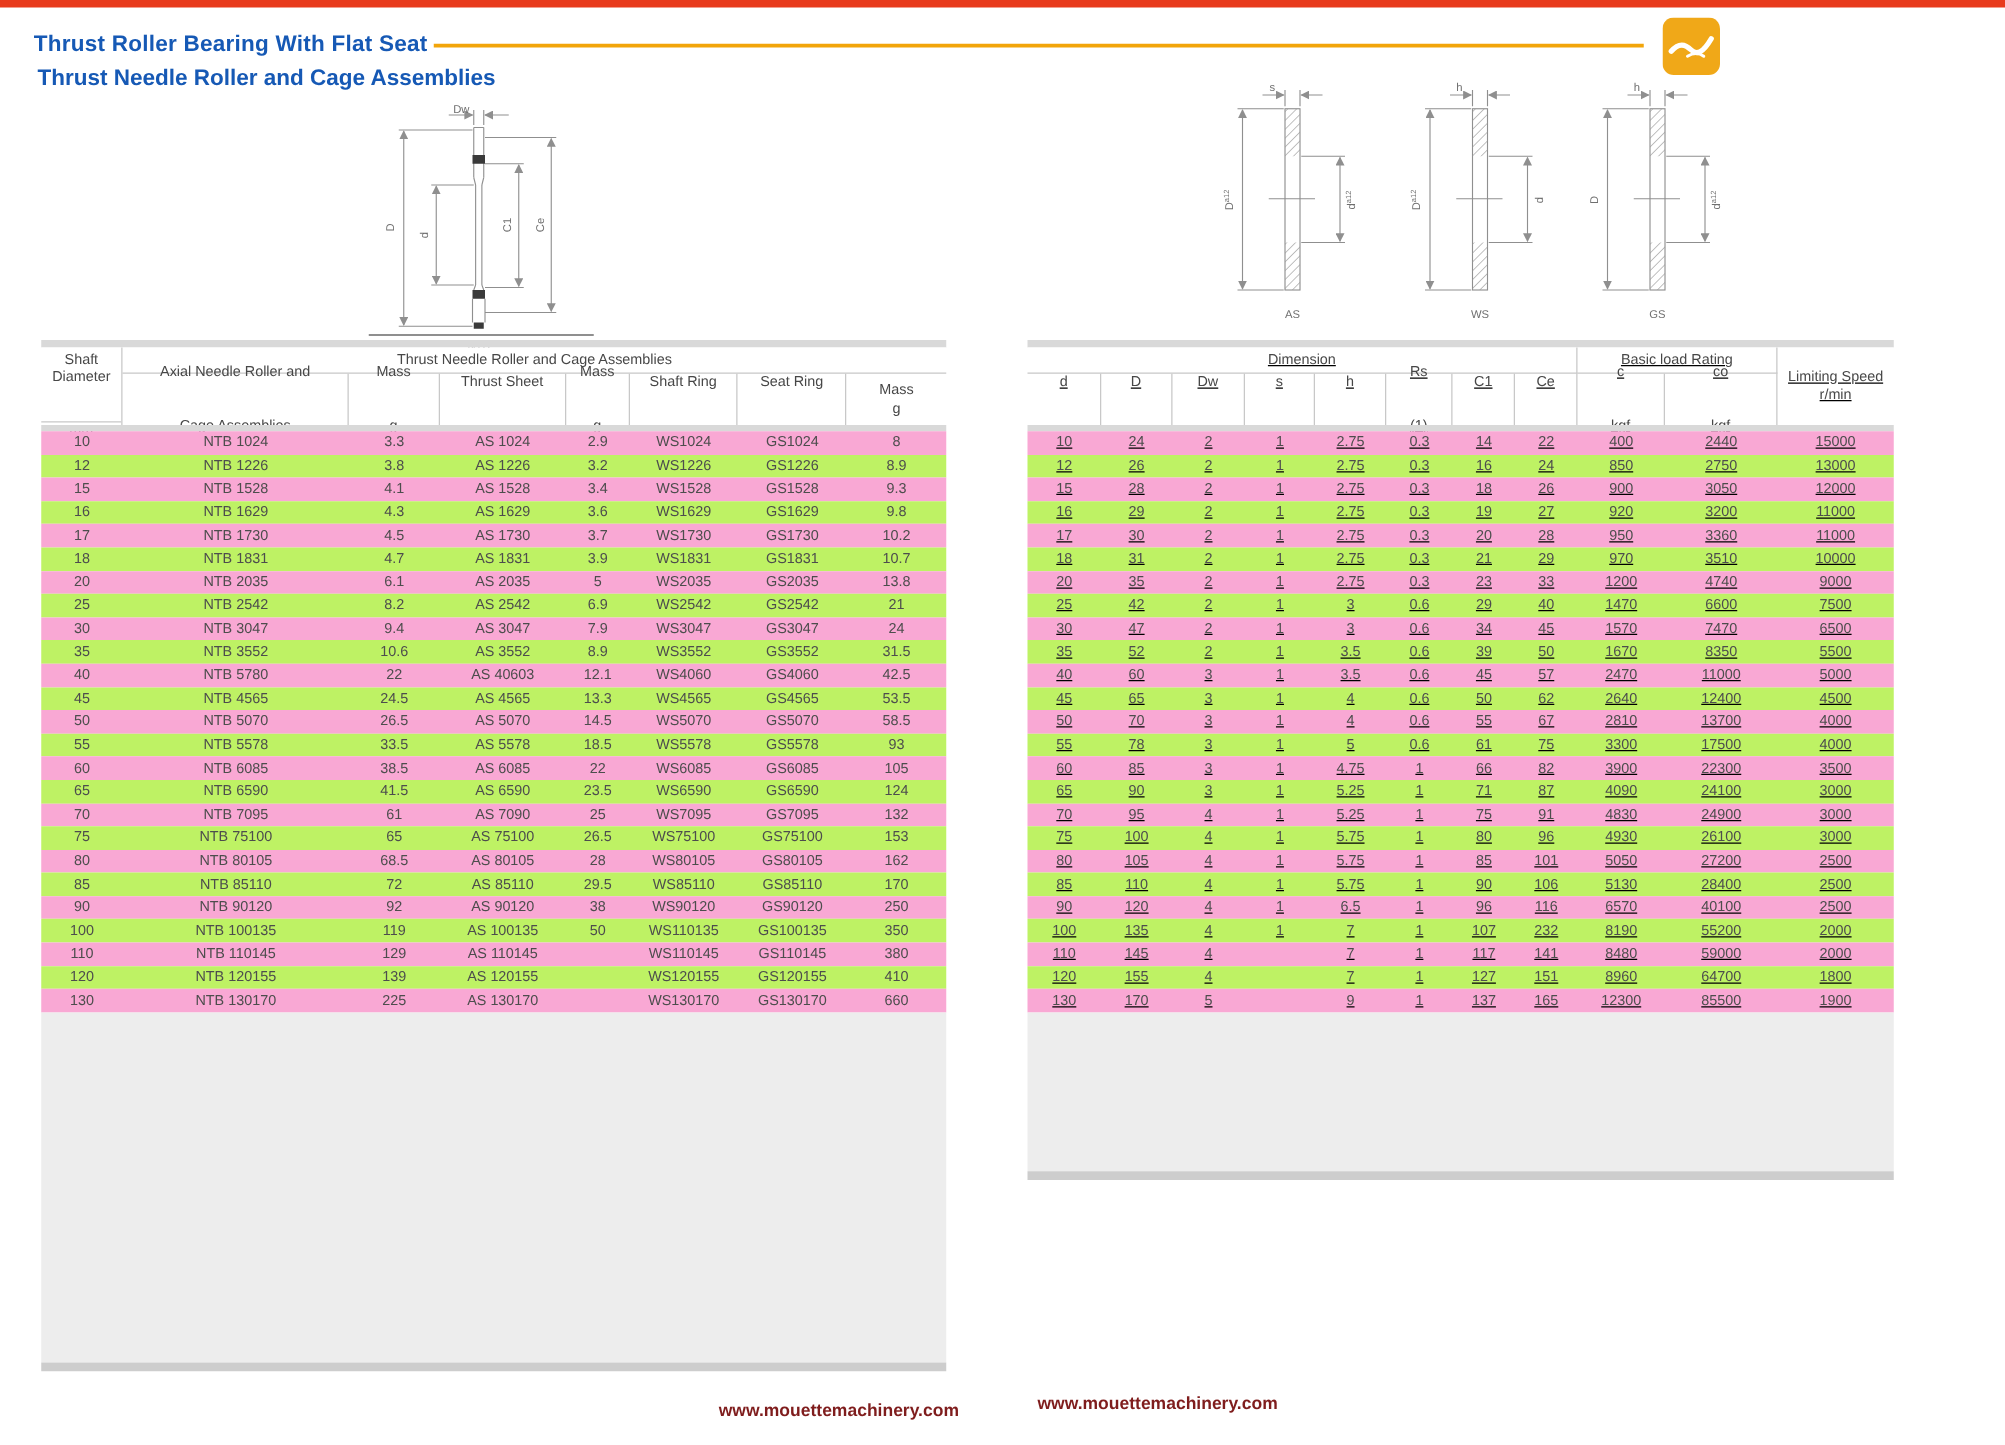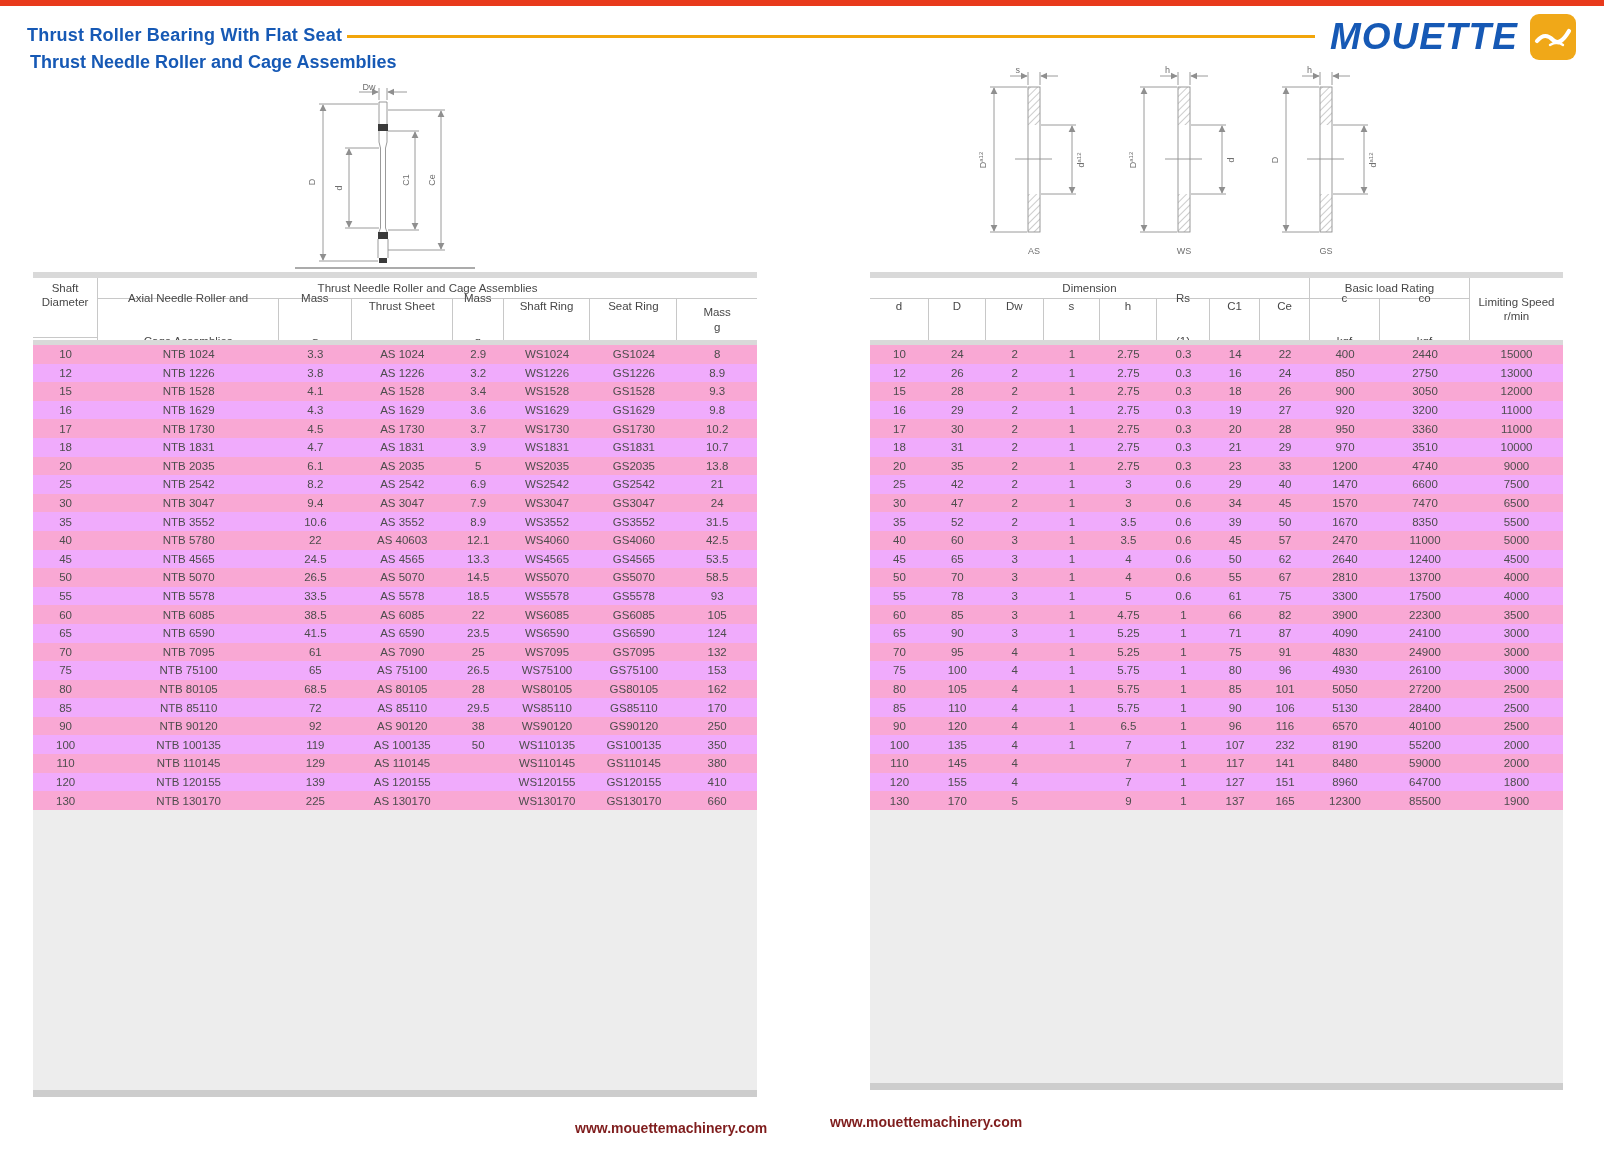--- a/index.html
+++ b/index.html
@@ -11,21 +11,21 @@
   .page-title{position:absolute;left:27px;top:25px;font-size:18px;font-weight:bold;color:#1659b5;letter-spacing:.2px;}
   .orange-line{position:absolute;left:347px;top:35px;width:968px;height:3px;background:#f2a50a;}
   .page-subtitle{position:absolute;left:30px;top:52px;font-size:18px;font-weight:bold;color:#1659b5;}
   .brand{position:absolute;left:1330px;top:14px;display:flex;align-items:center;gap:12px;}
   .brand-text{font-size:37px;font-weight:bold;font-style:italic;color:#1659b5;letter-spacing:1px;}
   .diag{position:absolute;}
   .diag text{font-family:"Liberation Sans", sans-serif;}
 
   .tablewrap{position:absolute;display:flex;flex-direction:column;}
   .leftwrap{left:33px;top:272px;width:724px;height:825px;}
-  .rightwrap{left:870px;top:272px;width:693px;height:818px;}
+  .rightwrap{left:822px;top:272px;width:693px;height:672px;text-decoration:underline;}
   .bar-top{height:6px;background:#d9d9d9;flex:0 0 auto;}
   .bar-mid{height:5px;background:#d9d9d9;flex:0 0 auto;}
   .bar-bottom{height:7px;background:#cdcdcd;flex:0 0 auto;}
   .filler{flex:1 1 auto;background:#ededed;}
 
   .thead{display:grid;background:#ffffff;flex:0 0 auto;color:#474747;}
   .lgrid{grid-template-columns:9% 25% 10% 14% 7% 12% 12% 11%;grid-template-rows:21px 41px;}
   .rgrid{grid-template-columns:8.5% 8.2% 8.4% 8.1% 8.2% 7.7% 7.2% 7.2% 10.1% 13% 13.4%;grid-template-rows:21px 41px;}
   .hc{display:flex;flex-direction:column;align-items:center;justify-content:center;text-align:center;
       font-size:11.5px;line-height:1.22;}
@@ -38,38 +38,37 @@
   .grp-l{grid-column:2/9;grid-row:1;}
   .g-dim{grid-column:1/9;grid-row:1;}
   .g-load{grid-column:9/11;grid-row:1;}
   .g-lim{grid-column:11;grid-row:1/3;}
   .row2{grid-row:2;}
 
   .tbody{flex:0 0 auto;}
   .trow{display:grid;height:18.6px;align-items:center;background:#f9a8d4;}
   .leftwrap .trow{grid-template-columns:9% 25% 10% 14% 7% 12% 12% 11%;}
   .rightwrap .trow{grid-template-columns:8.5% 8.2% 8.4% 8.1% 8.2% 7.7% 7.2% 7.2% 10.1% 13% 13.4%;}
-  .trow.alt{background:#f0abfc;}
+  .trow.alt{background:#bef264;}
   .tcell{text-align:center;font-size:11.5px;color:#4d4d4d;white-space:nowrap;overflow:hidden;}
 
   .footer-link{position:absolute;font-size:14px;font-weight:bold;color:#7f1d1d;text-decoration:none;}
   .footer-left{left:575px;top:1120px;}
   .footer-right{left:830px;top:1114px;}
 </style>
 </head>
 <body>
 
 <div class="topbar"></div>
 
 <div class="page-title">Thrust Roller Bearing With Flat Seat</div>
 <div class="orange-line"></div>
 <div class="page-subtitle">Thrust  Needle Roller and Cage Assemblies</div>
 
 <div class="brand">
-  <span class="brand-text">MOUETTE</span>
   <svg width="46" height="46" viewBox="0 0 46 46">
     <rect x="0" y="0" width="46" height="46" rx="9" fill="#f0a818"></rect>
     <path d="M7 27 C13 20 18 21 23 26 C27 30 32 29 39 17" stroke="#ffffff" stroke-width="4.2" fill="none" stroke-linecap="round"></path>
     <path d="M20 31 C25 28 29 28 33 31" stroke="#ffffff" stroke-width="2.4" fill="none" stroke-linecap="round"></path>
   </svg>
 </div>
 
 <svg class="diag" style="left:283px;top:80px" width="200" height="202" viewBox="0 0 200 202">
   <defs>
     <marker id="ar" viewBox="0 0 10 10" refX="9" refY="5" markerWidth="8" markerHeight="8" orient="auto-start-reverse">

